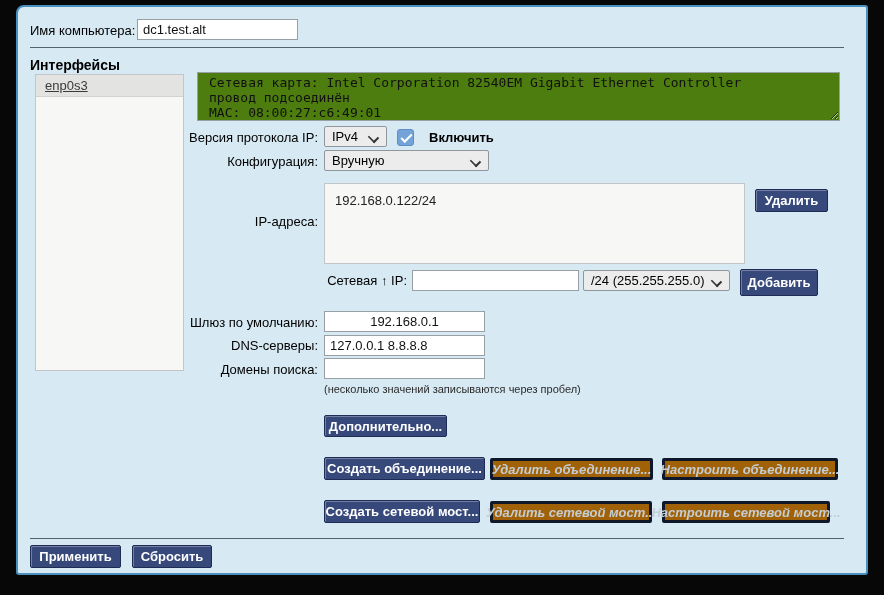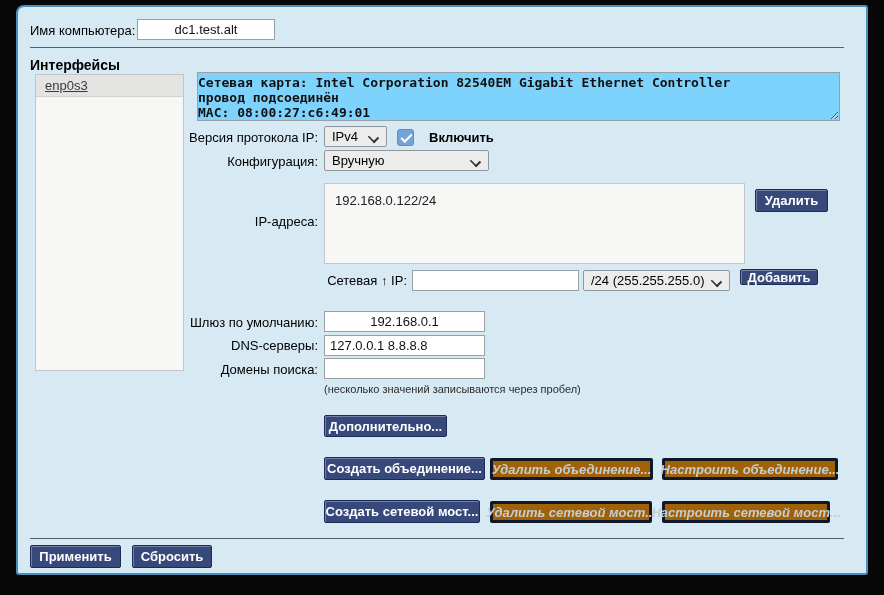--- a/index.html
+++ b/index.html
@@ -21,23 +21,23 @@
   .lbl-left{position:absolute;text-align:left;line-height:18px;white-space:nowrap;}
   .hr{position:absolute;height:0;border-top:1px solid #51616e;}
   .inp{
     position:absolute;box-sizing:border-box;
     border:1px solid #98a0a6;background:#fff;
     font-family:"Liberation Sans",sans-serif;font-size:13px;color:#111;
     padding:1px 5px;outline:none;
   }
   .textarea{
     position:absolute;box-sizing:border-box;
-    border:1px solid #98a0a6;background:#7dd3fc;
+    border:1px solid #98a0a6;background:#4d7c0f;
     font-family:"DejaVu Sans Mono", monospace;font-size:13px;line-height:15px;
-    color:#111;padding:2px 0;resize:both;overflow:auto;outline:none;font-weight:bold;
+    color:#111;padding:2px 11px;resize:both;overflow:auto;outline:none;
   }
   .sel{
     position:absolute;box-sizing:border-box;display:flex;align-items:center;
     background:#ececec;border:1px solid #8f979d;border-radius:2px;
     padding:0 22px 0 7px;cursor:default;
   }
   .sel .chev{
     position:absolute;right:8px;top:6px;width:7px;height:7px;
     border-right:2px solid #333;border-bottom:2px solid #333;
     transform:rotate(45deg) scale(1,0.8);
@@ -78,21 +78,21 @@
   .title{font-weight:bold;font-size:14px;}
   .bold{font-weight:bold;margin-left:8px;}
   .hint{position:absolute;font-size:11px;color:#2b2b2b;}
 </style>
 </head>
 <body>
 
 <div class="panel">
 
   <div class="lbl-left" style="left:12px;top:15px;">Имя компьютера:</div>
-  <input class="inp" style="left: 119px; top: 12px; width: 138px; height: 21px; text-align: center;" value="dc1.test.alt">
+  <input class="inp" style="left: 119px; top: 12px; width: 161px; height: 21px;" value="dc1.test.alt">
 
   <div class="hr" style="left:12px;top:40px;width:814px;"></div>
 
   <div class="lbl-left title" style="left:12px;top:49px;">Интерфейсы</div>
 
   <div class="listbox" style="left:17px;top:67px;width:149px;height:297px;">
     <a class="iface-item">enp0s3</a>
   </div>
 
   <textarea class="textarea" style="left: 179px; top: 65px; width: 643px; height: 49px;">Сетевая карта: Intel Corporation 82540EM Gigabit Ethernet Controller
@@ -120,21 +120,21 @@
     <div class="ip-item">192.168.0.122/24</div>
   </div>
   <div class="btn btn-primary" style="left:737px;top:182px;width:73px;height:23px;">Удалить</div>
 
   <div class="lbl" style="left:189px;top:265px;width:200px;">Сетевая ↑ IP:</div>
   <input class="inp" style="left: 394px; top: 263px; width: 167px; height: 21px;" value="">
   <div class="sel" style="left:565px;top:263px;width:147px;height:21px;">
     <span>/24 (255.255.255.0)</span>
     <span class="chev"></span>
   </div>
-  <div class="btn btn-primary" style="left:722px;top:262px;width:78px;height:16px;">Добавить</div>
+  <div class="btn btn-primary" style="left:722px;top:262px;width:78px;height:27px;">Добавить</div>
 
   <div class="lbl" style="left:60px;top:307px;width:240px;">Шлюз по умолчанию:</div>
   <input class="inp" style="left: 306px; top: 304px; width: 161px; height: 21px; text-align: center;" value="192.168.0.1">
 
   <div class="lbl" style="left:60px;top:330px;width:240px;">DNS-серверы:</div>
   <input class="inp" style="left: 306px; top: 328px; width: 161px; height: 21px;" value="127.0.0.1 8.8.8.8">
 
   <div class="lbl" style="left:60px;top:354px;width:240px;">Домены поиска:</div>
   <input class="inp" style="left: 306px; top: 351px; width: 161px; height: 21px;" value="">
 

